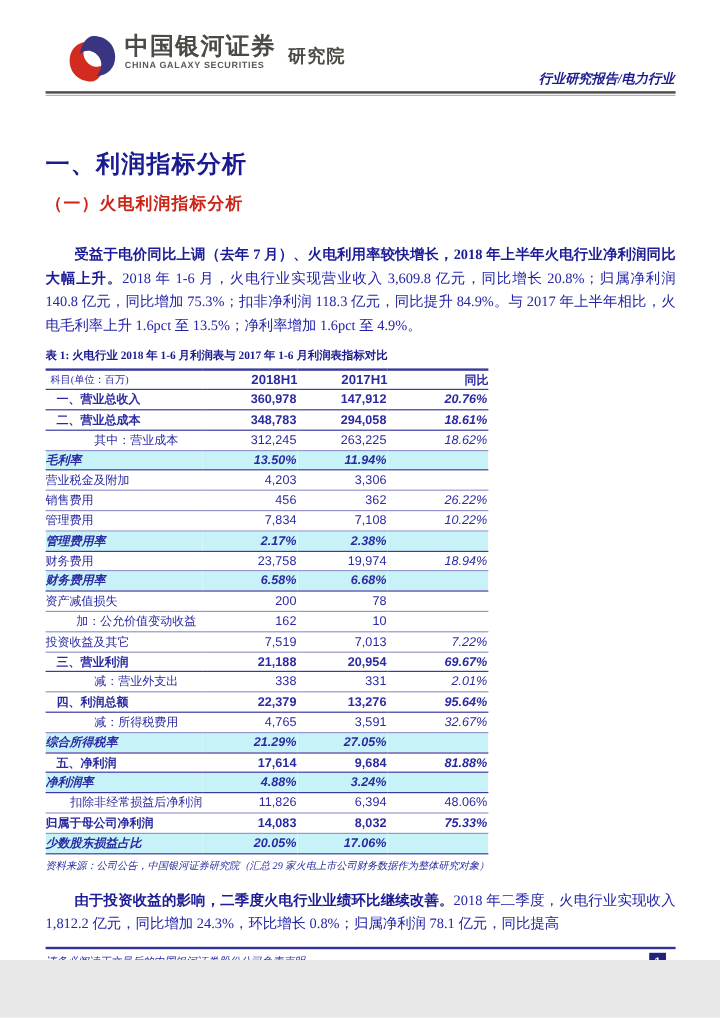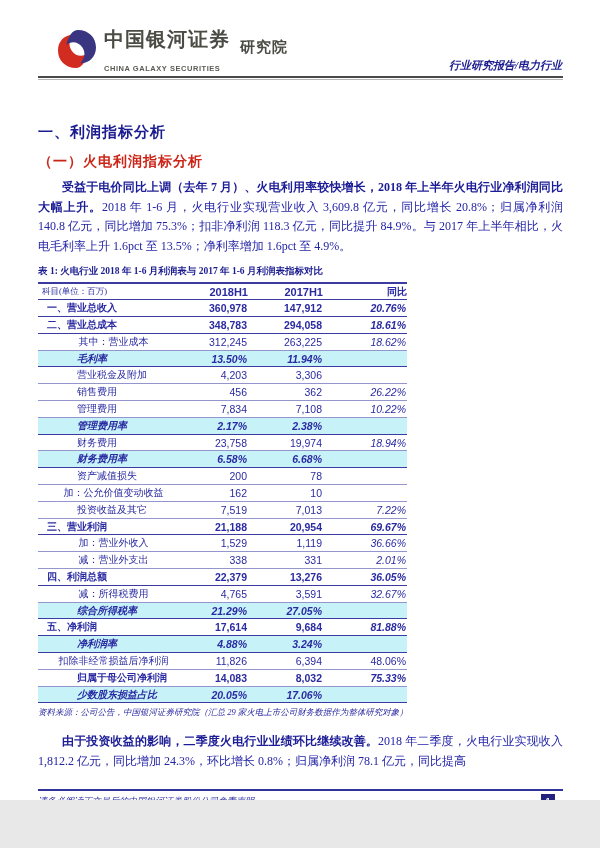--- a/index.html
+++ b/index.html
@@ -8,30 +8,30 @@
     position:relative; width:600px; height:800px; margin:0 auto;
     background:#ffffff; overflow:hidden;
     font-family:"Liberation Serif","DejaVu Serif",serif;
   }
   
   .hdr { position:absolute; top:0; left:0; right:0; height:79px; }
   .logo-wrap { position:absolute; left:57px; top:29px; display:flex; align-items:flex-start; }
   .logo-mark { width:40px; height:40px; flex:0 0 auto; }
   .logo-text { margin-left:7px; line-height:1; }
   .logo-cn { font-family:"Liberation Sans","DejaVu Sans",sans-serif; font-weight:bold; font-size:20px; color:#4b4b45; letter-spacing:1px; }
-  .logo-en { font-family:"Liberation Sans","DejaVu Sans",sans-serif; font-weight:bold; font-size:7.5px; color:#5a5a55; letter-spacing:0.55px; margin-top:16px; }
+  .logo-en { font-family:"Liberation Sans","DejaVu Sans",sans-serif; font-weight:bold; font-size:7.5px; color:#5a5a55; letter-spacing:0.55px; margin-top:2px; }
   .logo-side { font-family:"Liberation Sans","DejaVu Sans",sans-serif; font-weight:bold; font-size:15px; color:#4b4b45; margin-left:10px; margin-top:9px; letter-spacing:1px; }
   .hdr-right { position:absolute; right:38px; top:58px; font-size:11px; font-weight:bold; font-style:italic; color:#1c1c8f; }
   .hdr-rule  { position:absolute; left:38px; right:37px; top:76px; height:2px; background:#4a4a4a; }
   .hdr-rule2 { position:absolute; left:38px; right:37px; top:79px; height:1px; background:#b5b5b5; }
   
   .content { position:absolute; left:38px; right:37px; top:79px; }
-  .h1 { margin-top:44px; font-size:15px; font-weight:bold; color:#1b1b90; letter-spacing:1px; }
+  .h1 { margin-top:44px; font-size:20px; font-weight:bold; color:#1b1b90; letter-spacing:1px; }
   .h2 { margin-top:11px; font-size:14px; font-weight:bold; color:#cc2518; letter-spacing:1px; }
-  .para { margin-top:7px; font-size:12px; line-height:19.5px; color:#2424a6; text-align:justify; text-indent:2em; }
+  .para { margin-top:24px; font-size:12px; line-height:19.5px; color:#2424a6; text-align:justify; text-indent:2em; }
   .para b { color:#1c1c96; }
   .tbl-title { margin-top:9px; font-size:9.5px; font-weight:bold; color:#1b1b90; }
   
   table.fin { margin-top:4px; width:369px; border-collapse:collapse; table-layout:fixed; color:#2a2aa2; }
   table.fin col.c1 { width:131px; } table.fin col.c2 { width:79px; }
   table.fin col.c3 { width:75px; } table.fin col.c4 { width:84px; }
   table.fin th, table.fin td { height:16.8px; padding:0; vertical-align:middle; overflow:hidden; white-space:nowrap; }
   table.fin thead tr { border-top:2px solid #3a3aa0; border-bottom:1.8px solid #3a3aa0; }
   table.fin th.lab { text-align:left; padding-left:4px; font-size:8.5px; font-weight:normal; }
   table.fin th.num { text-align:right; font-family:"Liberation Sans","DejaVu Sans",sans-serif; font-size:11px; font-weight:bold; }
@@ -39,21 +39,21 @@
   table.fin tbody tr { border-bottom:1px solid #9595cd; }
   table.fin tbody tr.major { border-bottom:1.8px solid #3a3aa0; border-top:1.8px solid #3a3aa0; }
   table.fin tbody tr.cyan  { background:#c7f3f8; border-bottom:1.5px solid #3a3aa0; font-style:italic; }
   table.fin tbody tr.cyan td, table.fin tbody tr.bold td, table.fin tbody tr.major td { font-weight:bold; }
   table.fin td { font-size:10px; }
   table.fin td.num { text-align:right; font-family:"Liberation Sans","DejaVu Sans",sans-serif; font-size:10.5px; padding-right:1px; }
   table.fin td.yoy { font-style:italic; }
   table.fin td.yoy.plain { font-style:normal; }
   table.fin tr.ind0 td:first-child { padding-left:9px; }
   table.fin tr.ind1 td:first-child { padding-left:20px;text-align:center; }
-  table.fin tr.ind2 td:first-child { padding-left:39px; }
+  table.fin tr.ind2 td:first-child { }
   .src { margin-top:4px; font-size:8.5px; font-style:italic; color:#2a2aa2; }
   .para2 { margin-top:13px; font-size:12px; line-height:19.5px; color:#2424a6; text-align:justify; text-indent:2em; }
   .para2 b { color:#1c1c96; }
   
   .footer { position:absolute; left:38px; right:37px; top:789px; border-top:2px solid #32329b; }
   .disclaimer { margin-top:4px; font-size:9px; font-style:italic; color:#2a2aa2; }
   .pagebox { position:absolute; right:8px; top:3px; width:14px; height:14px; background:#23237d;
              color:#ffffff; font-family:"Liberation Sans","DejaVu Sans",sans-serif; font-size:9px; font-weight:bold;
              display:flex; align-items:center; justify-content:center; }
 </style>
@@ -181,36 +181,30 @@
             <td class="num">7,013</td>
             <td class="num yoy">7.22%</td>
           </tr>
           <tr class="ind0 major bold">
             <td>三、营业利润</td>
             <td class="num">21,188</td>
             <td class="num">20,954</td>
             <td class="num yoy">69.67%</td>
           </tr>
           <tr class="ind1">
-            <td>加：营业外收入</td>
-            <td class="num">1,529</td>
-            <td class="num">1,119</td>
-            <td class="num yoy">36.66%</td>
-          </tr>
-          <tr class="ind1">
             <td>减：营业外支出</td>
             <td class="num">338</td>
             <td class="num">331</td>
             <td class="num yoy">2.01%</td>
           </tr>
           <tr class="ind0 major bold">
             <td>四、利润总额</td>
             <td class="num">22,379</td>
             <td class="num">13,276</td>
-            <td class="num yoy">36.05%</td>
+            <td class="num yoy">95.64%</td>
           </tr>
           <tr class="ind1">
             <td>减：所得税费用</td>
             <td class="num">4,765</td>
             <td class="num">3,591</td>
             <td class="num yoy">32.67%</td>
           </tr>
           <tr class="ind2 cyan">
             <td>综合所得税率</td>
             <td class="num">21.29%</td>

